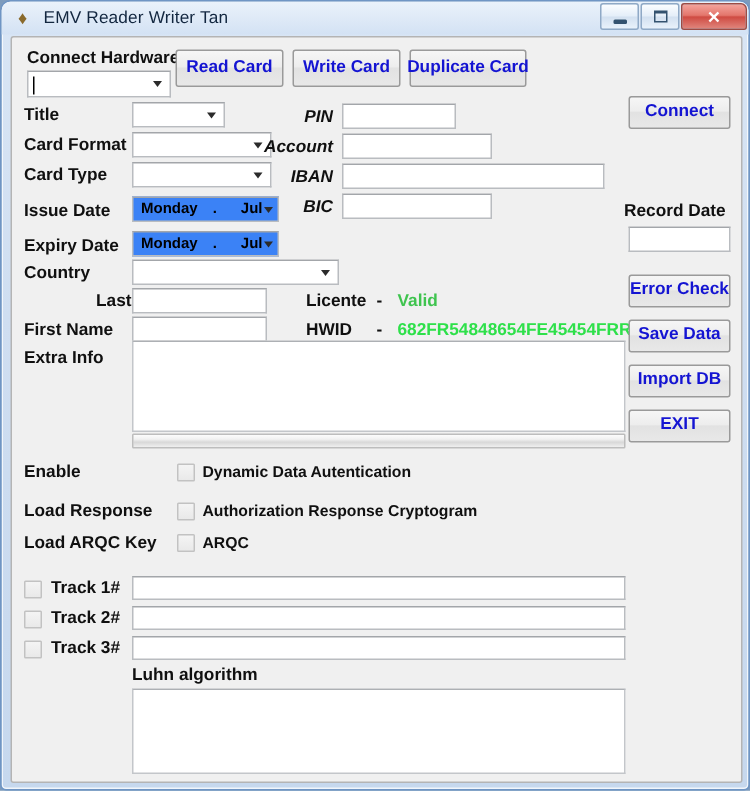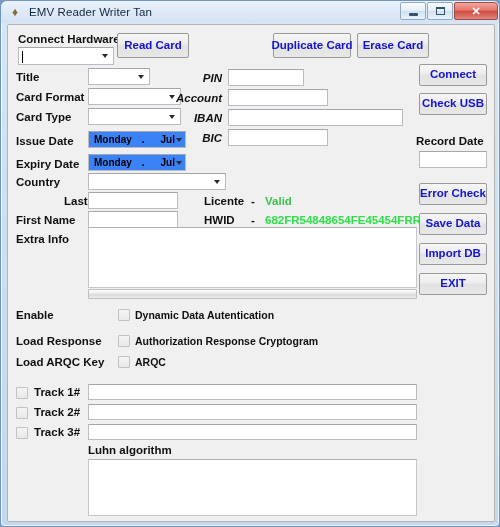--- a/index.html
+++ b/index.html
@@ -300,22 +300,22 @@
   <div class="client">
 
     <div class="lbl" style="left:10px; top:8px;">Connect Hardware</div>
     <div class="combo" style="left:10px; top:22px; width:96px; height:18px;">
       <span class="caret"></span>
       <span class="txt"></span>
       <span class="arrow"></span>
     </div>
 
     <div class="btn" style="left:109px; top:8px; width:72px; height:25px;">Read Card</div>
+    <div class="btn" style="left:187px; top:8px; width:72px; height:25px;">Write Card</div>
     <div class="btn" style="left:265px; top:8px; width:78px; height:25px;">Duplicate Card</div>
-    <div class="btn" style="left:349px; top:8px; width:72px; height:25px;">Erase Card</div>
 
     <div class="lbl" style="left:8px; top:46px;">Title</div>
     <div class="combo" style="left:80px; top:43px; width:62px; height:17px;">
       <span class="txt"></span>
       <span class="arrow"></span>
     </div>
 
     <div class="lbl" style="left:8px; top:66px;">Card Format</div>
     <div class="combo" style="left:80px; top:63px; width:93px; height:17px;">
       <span class="txt"></span>
@@ -374,21 +374,20 @@
 
     <div class="lbl" style="left:196px; top:170px;">Licente</div>
     <div class="dash" style="position:absolute; left:243px; top:170px;">-</div>
     <div class="grn" style="position:absolute; left:257px; top:170px;">Valid</div>
 
     <div class="lbl" style="left:196px; top:189px;">HWID</div>
     <div class="dash" style="position:absolute; left:243px; top:189px;">-</div>
     <div class="grn-bright" style="position:absolute; left:257px; top:189px;">682FR54848654FE45454FRR</div>
 
     <div class="btn" style="left:411px; top:39px; width:68px; height:22px;">Connect</div>
-    <div class="btn" style="left:411px; top:68px; width:68px; height:22px;">Check USB</div>
 
     <div class="centered-label" style="left:408px; top:110px; width:74px;">Record Date</div>
     <input class="tb" style="left: 411px; top: 126px; width: 68px; height: 17px;" value="">
 
     <div class="btn" style="left:411px; top:158px; width:68px; height:22px;">Error Check</div>
     <div class="btn" style="left:411px; top:188px; width:68px; height:22px;">Save Data</div>
     <div class="btn" style="left:411px; top:218px; width:68px; height:22px;">Import DB</div>
     <div class="btn" style="left:411px; top:248px; width:68px; height:22px;">EXIT</div>
 
     <div class="lbl" style="left:8px; top:284px;">Enable</div>

